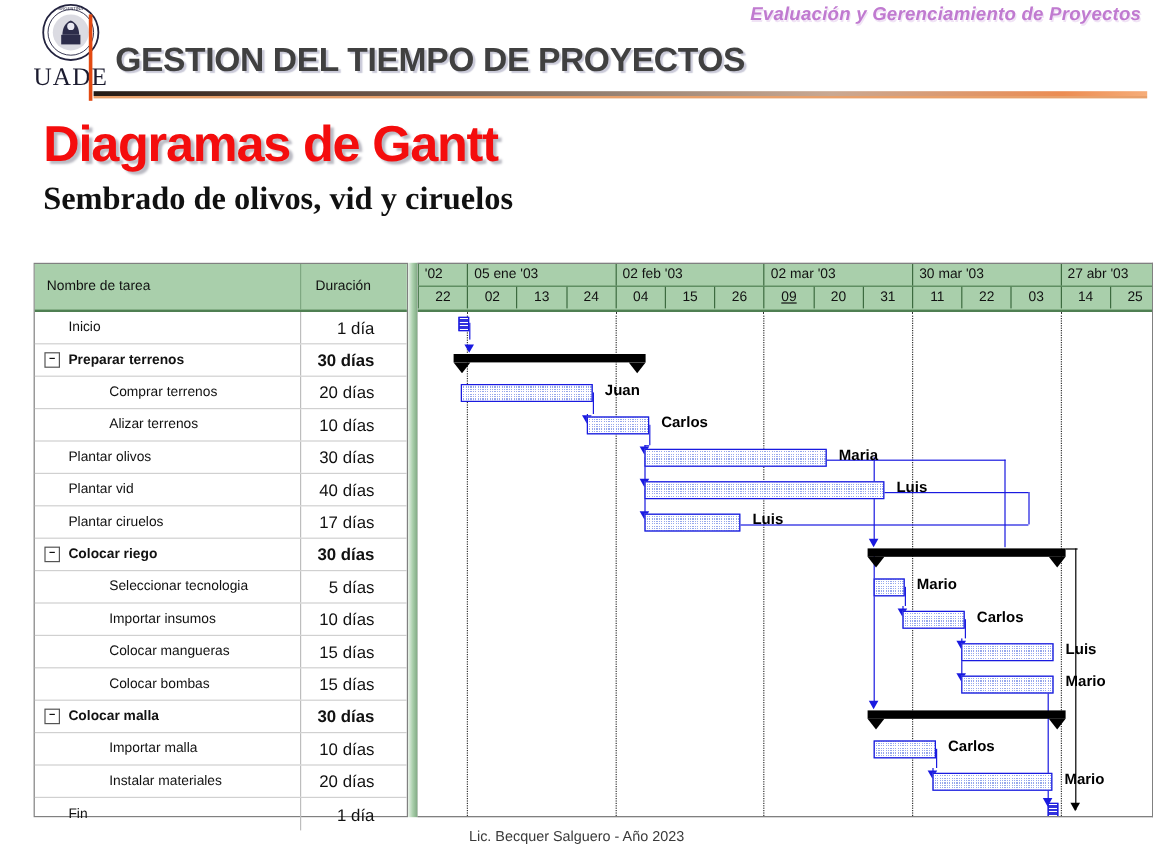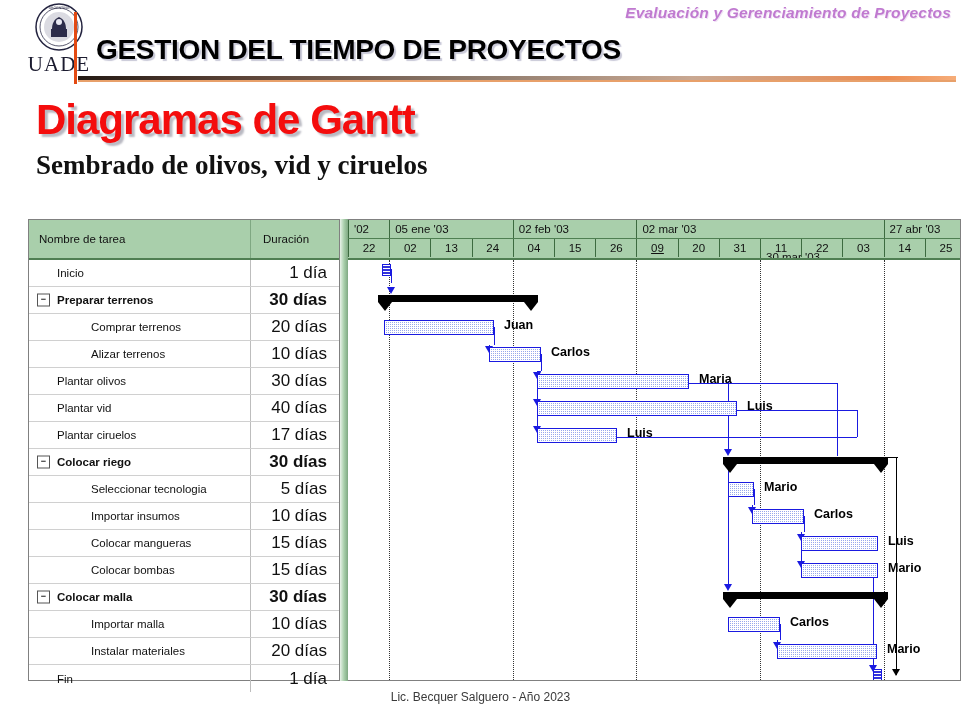--- a/index.html
+++ b/index.html
@@ -10,21 +10,21 @@
 
   
   #header{position:absolute;left:0;top:0;width:961px;height:88px;}
   #logo-block{position:absolute;left:8px;top:2px;width:102px;height:74px;text-align:center;}
   #seal{width:50px;height:50px;margin:0 auto;display:block;}
   #logo-text{font-family:"Liberation Serif",serif;font-size:21px;letter-spacing:1px;color:#1b1b2f;
     line-height:22px;margin-top:1px;font-weight:400;}
   #vrule{position:absolute;left:74px;top:12px;width:3px;height:72px;background:#e34a12;}
   #course-tag{position:absolute;right:10px;top:4px;font-size:15.5px;font-weight:bold;font-style:italic;
     color:#c07ad0;letter-spacing:0.2px;text-shadow:1px 1px 0 #f0e3f5;}
-  #main-title{position:absolute;left:96px;top:34px;font-size:28px;font-weight:bold;color:#000000;
+  #main-title{position:absolute;left:96px;top:34px;font-size:28px;font-weight:bold;color:#404040;
     letter-spacing:-0.3px;text-shadow:2px 2px 1px #c9c9d8;}
   #hr-bar{position:absolute;left:78px;top:76px;width:878px;height:4px;
     background:linear-gradient(to right,#241a14 0%,#5a4236 18%,#8d7a6c 45%,#c9a892 70%,#ec8c52 92%,#f6ad79 100%);}
   #hr-bar2{position:absolute;left:78px;top:80px;width:878px;height:2px;background:#e8a06a;}
 
   
   #slide-title{position:absolute;left:36px;top:96px;font-size:42px;font-weight:bold;color:#f40d0d;
     letter-spacing:-1px;text-shadow:3px 3px 2px #b9b9c2;}
   #slide-sub{position:absolute;left:36px;top:150px;font-size:27px;font-weight:bold;color:#111;
     font-family:"Liberation Serif",serif;letter-spacing:0px;}
@@ -37,21 +37,21 @@
     background:#fff;box-sizing:border-box;}
   .thead-row{display:flex;height:38px;background:#a9cfab;border-bottom:2px solid #4f7f52;}
   .thead-row .c1,.thead-row .c2{font-size:11.5px;color:#111;display:flex;align-items:center;}
   .thead-row .c1{width:222px;padding-left:10px;border-right:1px solid #7fa882;box-sizing:border-box;}
   .thead-row .c2{width:88px;padding-left:12px;box-sizing:border-box;}
   .trow{display:flex;height:27px;border-bottom:1px solid #d0d0d0;box-sizing:border-box;}
   .trow:last-child{border-bottom:none;}
   .trow .c1{width:222px;border-right:1px solid #bdbdbd;box-sizing:border-box;display:flex;
     align-items:center;font-size:11.5px;color:#111;position:relative;}
   .trow .c2{width:88px;box-sizing:border-box;display:flex;align-items:center;justify-content:flex-end;
-    padding-right:12px;font-size:17px;color:#111;}
+    padding-right:27px;font-size:14px;color:#111;}
   .trow.summary .c1,.trow.summary .c2{font-weight:bold;}
   .lvl0{padding-left:28px;}
   .lvl2{padding-left:62px;}
   .expander{position:absolute;left:8px;top:50%;transform:translateY(-50%);width:11px;height:11px;
     border:1px solid #555;background:#fff;font-size:9px;line-height:9px;text-align:center;color:#111;}
   #greenstrip{position:absolute;left:312px;top:0;width:8px;height:462px;
     background:linear-gradient(to right,#e9f2e9,#a9cfab,#7fa882);}
 
   
   #timeline{position:absolute;left:320px;top:0;width:613px;height:462px;
@@ -241,21 +241,21 @@
 
   <div id="greenstrip"></div>
 
   <div id="timeline">
     <div id="tl-head">
       <div class="hrow1" id="tl-major">
           <div class="hcell" style="left: 0px; width: 41.2px;">'02</div>
           <div class="hcell" style="left: 41.2px; width: 123.6px;">05 ene '03</div>
           <div class="hcell" style="left: 164.8px; width: 123.6px;">02 feb '03</div>
           <div class="hcell" style="left: 288.4px; width: 123.6px;">02 mar '03</div>
-          <div class="hcell" style="left: 412px; width: 123.6px; margin-top: 28px;">30 mar '03</div>
+          <div class="hcell" style="left: 412px; width: 123.6px;">30 mar '03</div>
           <div class="hcell" style="left: 535.6px; width: 123.6px;">27 abr '03</div>
         </div>
       <div class="hrow2" id="tl-minor">
           <div class="hcell2" style="left: 0px; width: 41.2px;">22</div>
           <div class="hcell2" style="left: 41.2px; width: 41.2px;">02</div>
           <div class="hcell2" style="left: 82.4px; width: 41.2px;">13</div>
           <div class="hcell2" style="left: 123.6px; width: 41.2px;">24</div>
           <div class="hcell2" style="left: 164.8px; width: 41.2px;">04</div>
           <div class="hcell2" style="left: 206px; width: 41.2px;">15</div>
           <div class="hcell2" style="left: 247.2px; width: 41.2px;">26</div>

